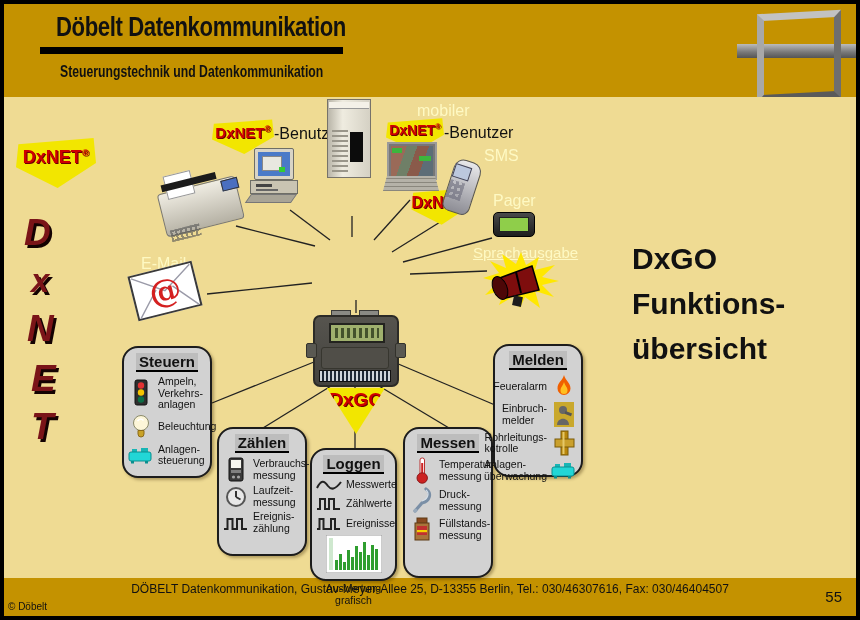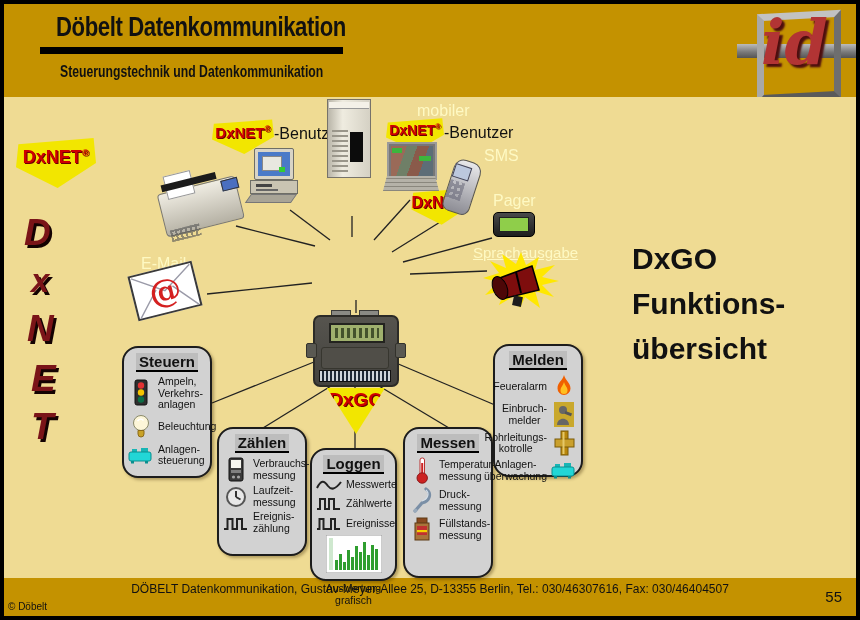--- a/index.html
+++ b/index.html
@@ -66,21 +66,21 @@
   
   .fbox{background:#d2d2d2;border:2px solid #1c1c1c;border-radius:16px;
         box-shadow:2px 2px 3px rgba(60,40,0,.35);padding:5px 4px 4px;box-sizing:border-box;
         display:flex;flex-direction:column;gap:3px;}
   .fbox-title{text-align:center;margin-bottom:2px;}
   .fbox-title span{font-weight:bold;font-size:15px;background:#bdbdbd;border-bottom:2px solid #000;padding:0 3px;}
   .fbox-item{display:flex;align-items:center;gap:4px;}
   .fbox-item .ico{flex:none;width:26px;display:flex;justify-content:center;}
   .fbox-text{font-size:10.5px;line-height:11.5px;white-space:pre-line;}
   .fbox-item.right{justify-content:flex-end;}
-  .fbox-item.right .fbox-text{text-align:center;}
+  .fbox-item.right .fbox-text{text-align:left;}
   .chart-wrap{display:flex;flex-direction:column;align-items:center;gap:6px;}
   .rtitle{left:632px;top:236px;font-size:30px;font-weight:bold;line-height:45px;white-space:pre-line;}
   
   .fax-body{position:absolute;left:4px;top:16px;width:78px;height:42px;border:1px solid #777;border-radius:4px;
             background:linear-gradient(#efece2,#b5b1a4);}
   .fax-paper{position:absolute;left:14px;top:0;width:26px;height:22px;background:#fff;border:1px solid #999;}
   .fax-stripe{position:absolute;left:10px;top:8px;width:56px;height:7px;background:#1b1b1b;}
   .fax-label{position:absolute;right:6px;top:18px;width:15px;height:9px;background:#4a6fc0;border:1px solid #333;}
   .fax-keys{position:absolute;left:8px;bottom:4px;width:30px;height:12px;
             background:repeating-linear-gradient(90deg,#555 0 2px,transparent 2px 5px),
@@ -148,21 +148,20 @@
     </g>
   </svg>
 
   
   <div class="abs h-title">Döbelt Datenkommunikation</div>
   <div class="abs h-rule"></div>
   <div class="abs h-sub">Steuerungstechnik und Datenkommunikation</div>
   <div class="abs logo">
     <div class="rod"></div>
     <div class="frame"></div>
-    <div class="id">id</div>
   </div>
 
   
   <div class="abs badge" style="left:16px;top:136px;width:80px;height:52px;">
     <div class="shape"></div>
     <div class="btxt" style="font-size:18px;margin-top:11px;">
       <span>DxNET</span><sup>®</sup>
     </div>
   </div>
 

